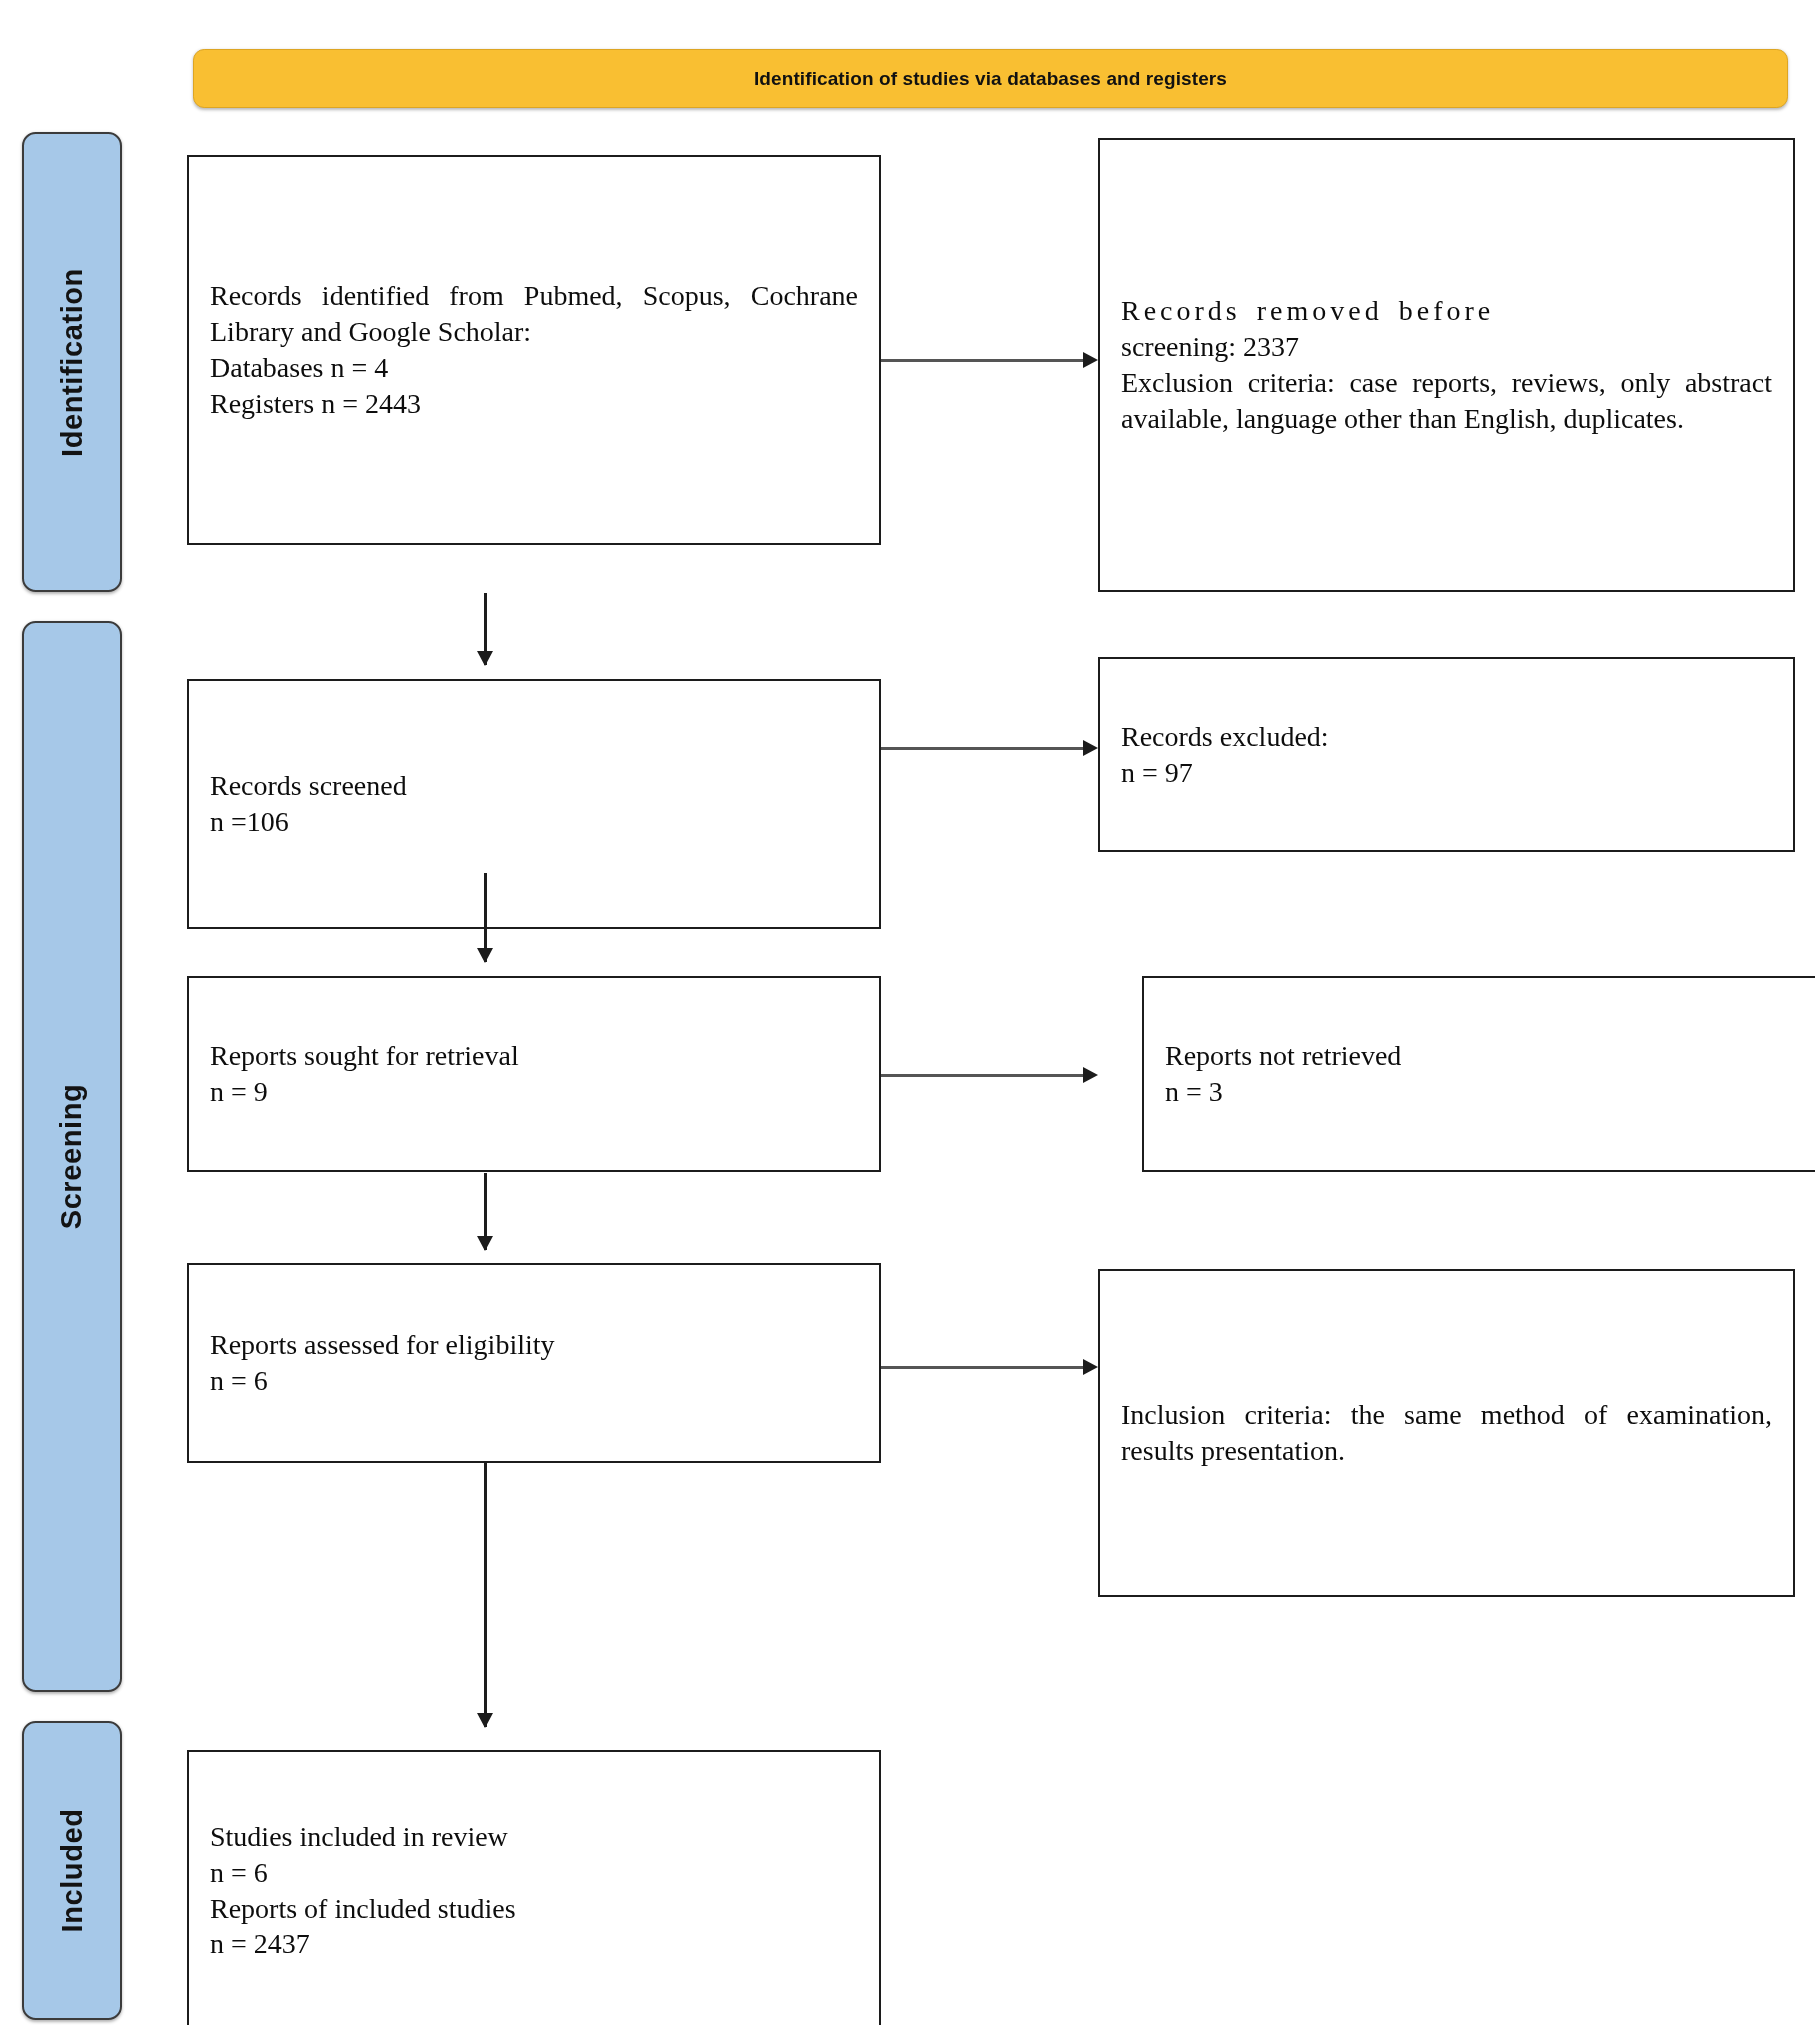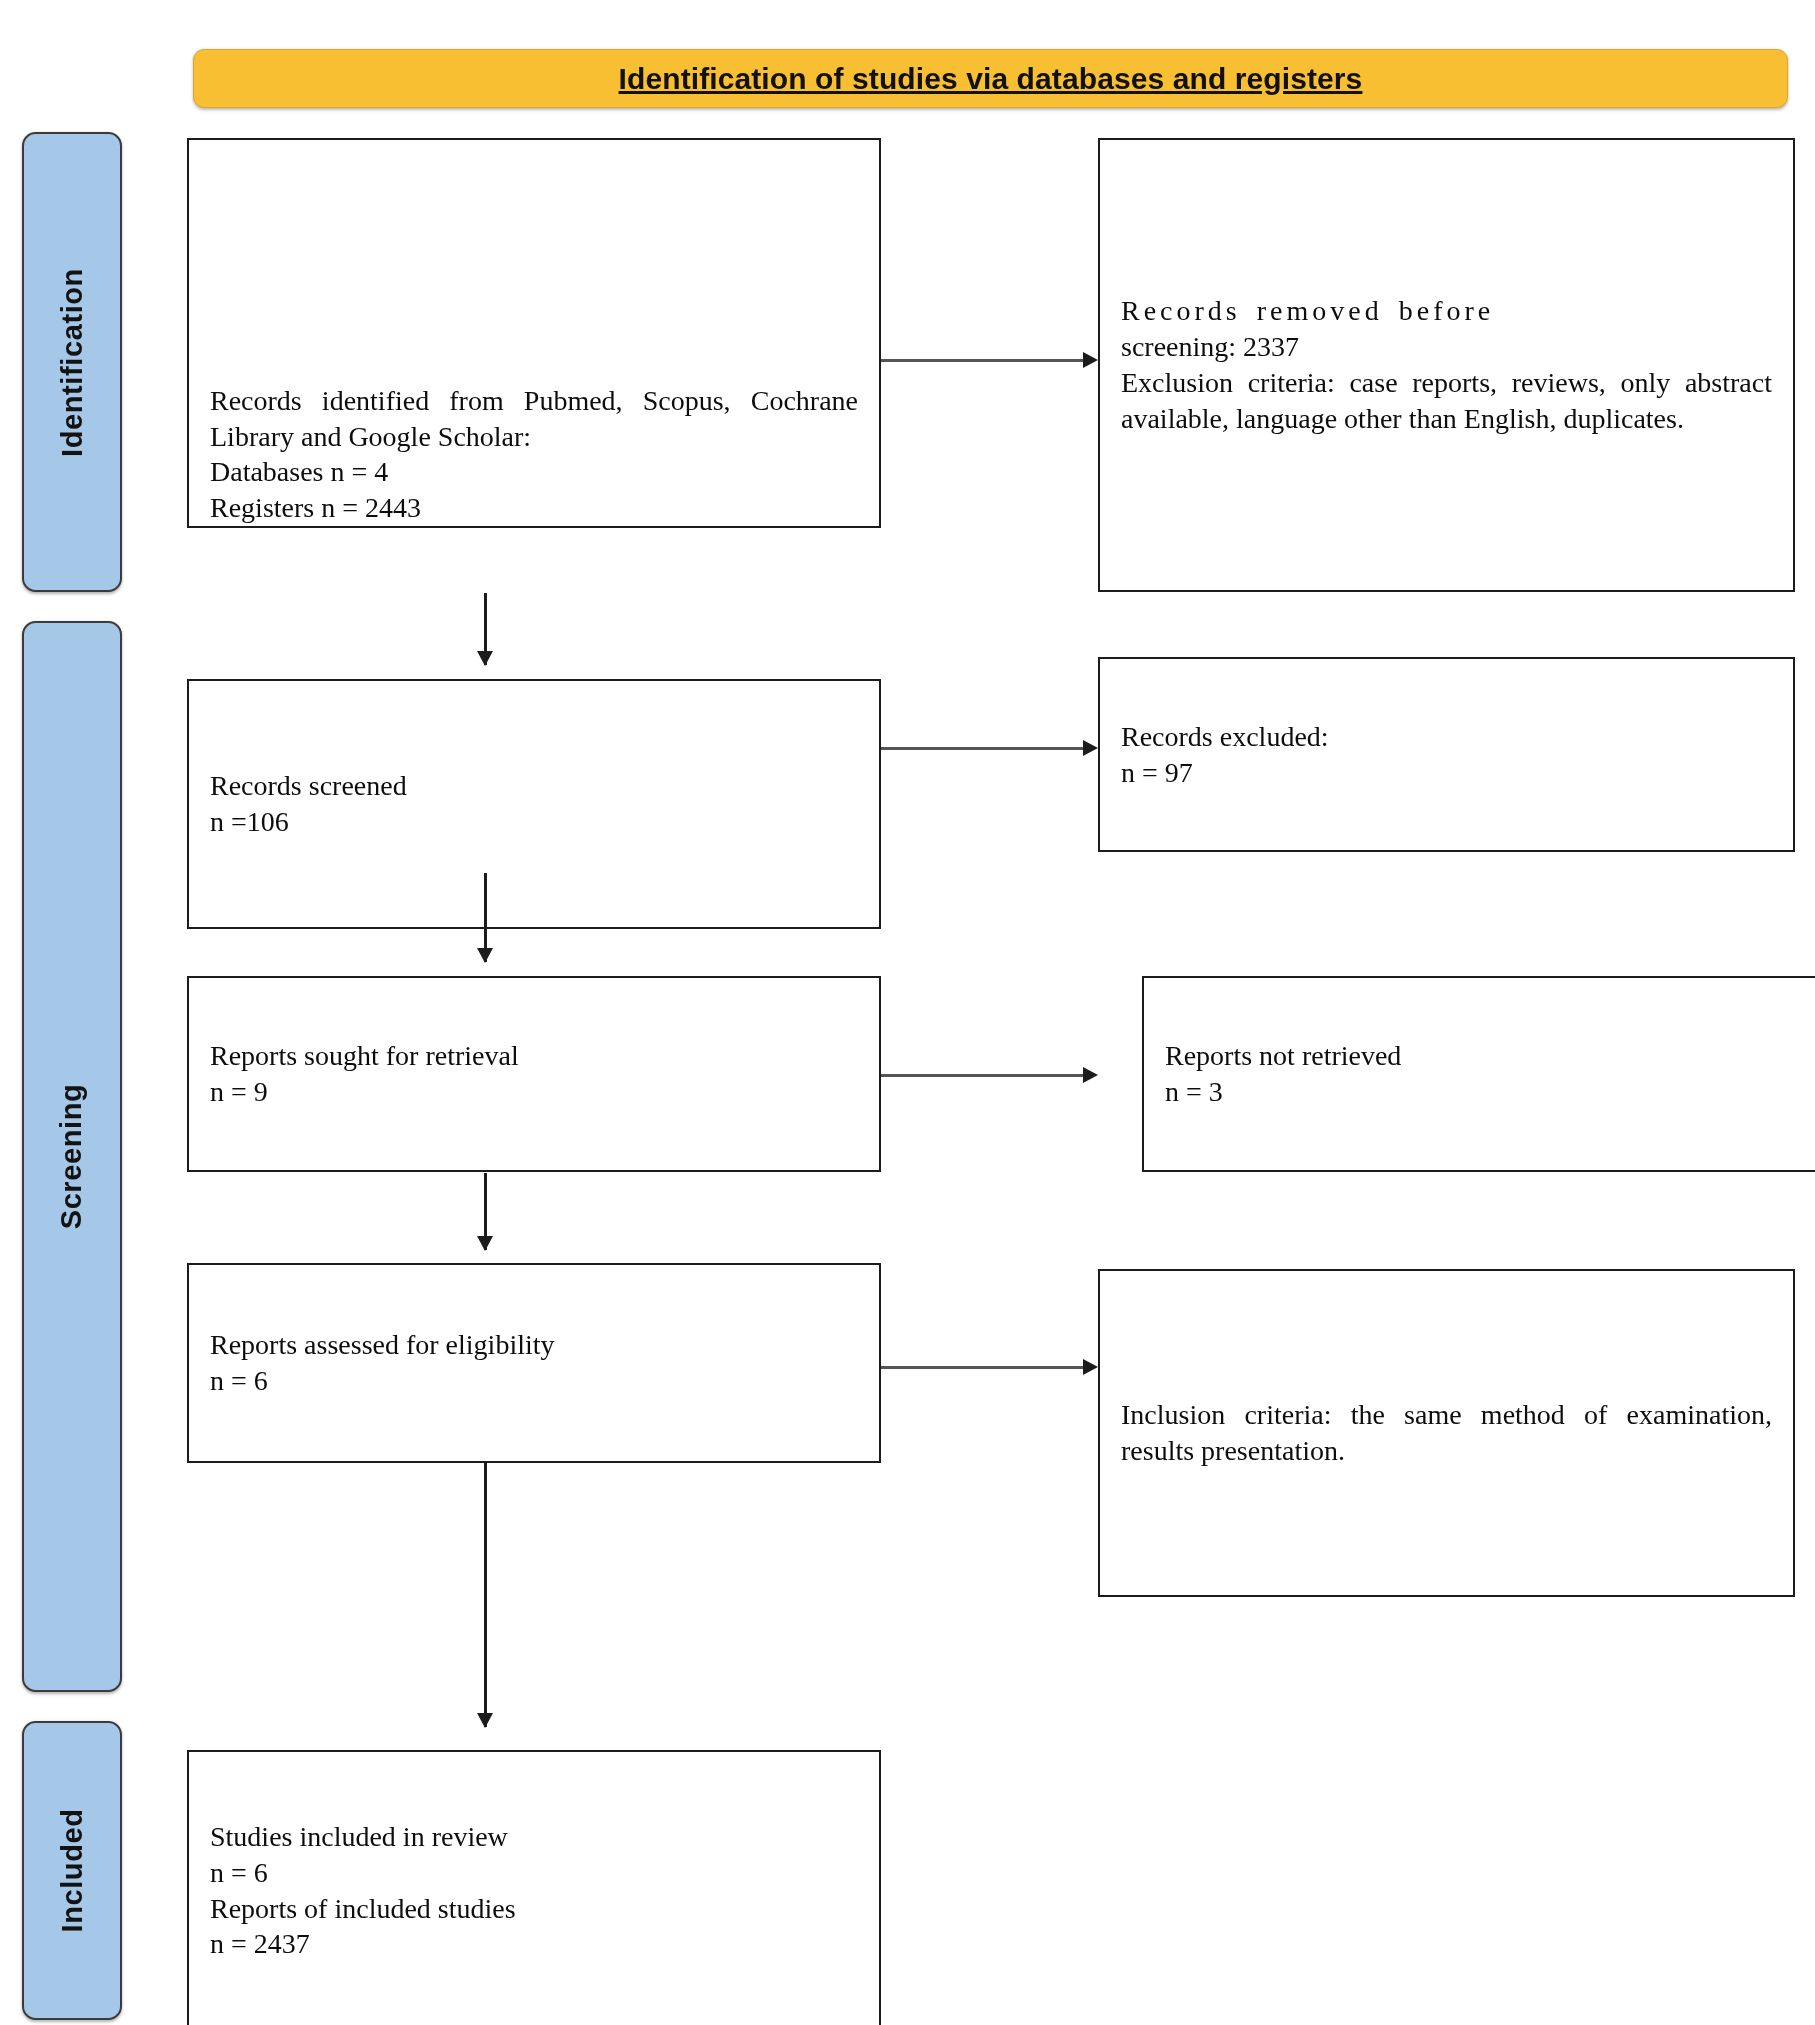--- a/index.html
+++ b/index.html
@@ -28,25 +28,24 @@
     border-radius: 11.2px;
     box-sizing: border-box;
     display: flex;
     align-items: center;
     justify-content: center;
     box-shadow: 0 1.9px 3.1px rgba(0,0,0,0.28);
   }
   .banner-title {
     font-family: "Liberation Sans", "DejaVu Sans", sans-serif;
     font-weight: bold;
-    font-size: 30px;
+    font-size: 19px;
     color: #111111;
     letter-spacing: 0.1px;
     white-space: nowrap;
-    text-decoration: underline;
   }
 
   
   .ribbon {
     position: absolute;
     left: 22px;
     width: 100px;
     background: #a6c8e8;
     border: 2.5px solid #3b3b3b;
     border-radius: 13.7px;
@@ -89,21 +88,21 @@
   .justified {
     text-align: justify;
     text-align-last: left;
   }
   .spaced {
     letter-spacing: 4px;
     word-spacing: 5px;
   }
 
   
-  #box-identified   { left: 187px; top: 138px;  width: 694px; height: 390px; justify-content: flex-end; }
+  #box-identified   { left: 187px; top: 155px;  width: 694px; height: 390px; }
   #box-screened     { left: 187px; top: 679px; width: 694px; height: 250px; }
   #box-sought       { left: 187px; top: 976px; width: 694px; height: 196px; }
   #box-assessed     { left: 187px; top: 1263px; width: 694px; height: 200px; }
   #box-included     { left: 187px; top: 1740px; width: 694px; height: 281px; margin-top: 10px; }
 
   
   #box-removed      { left: 1098px; top: 138px;  width: 697px; height: 454px; }
   #box-excluded     { left: 1098px; top: 657px; width: 697px; height: 195px; }
   #box-notretrieved { left: 1142px; top: 976px; width: 697px; height: 196px; }
   #box-inclusion    { left: 1098px; top: 1269px; width: 697px; height: 328px; }

